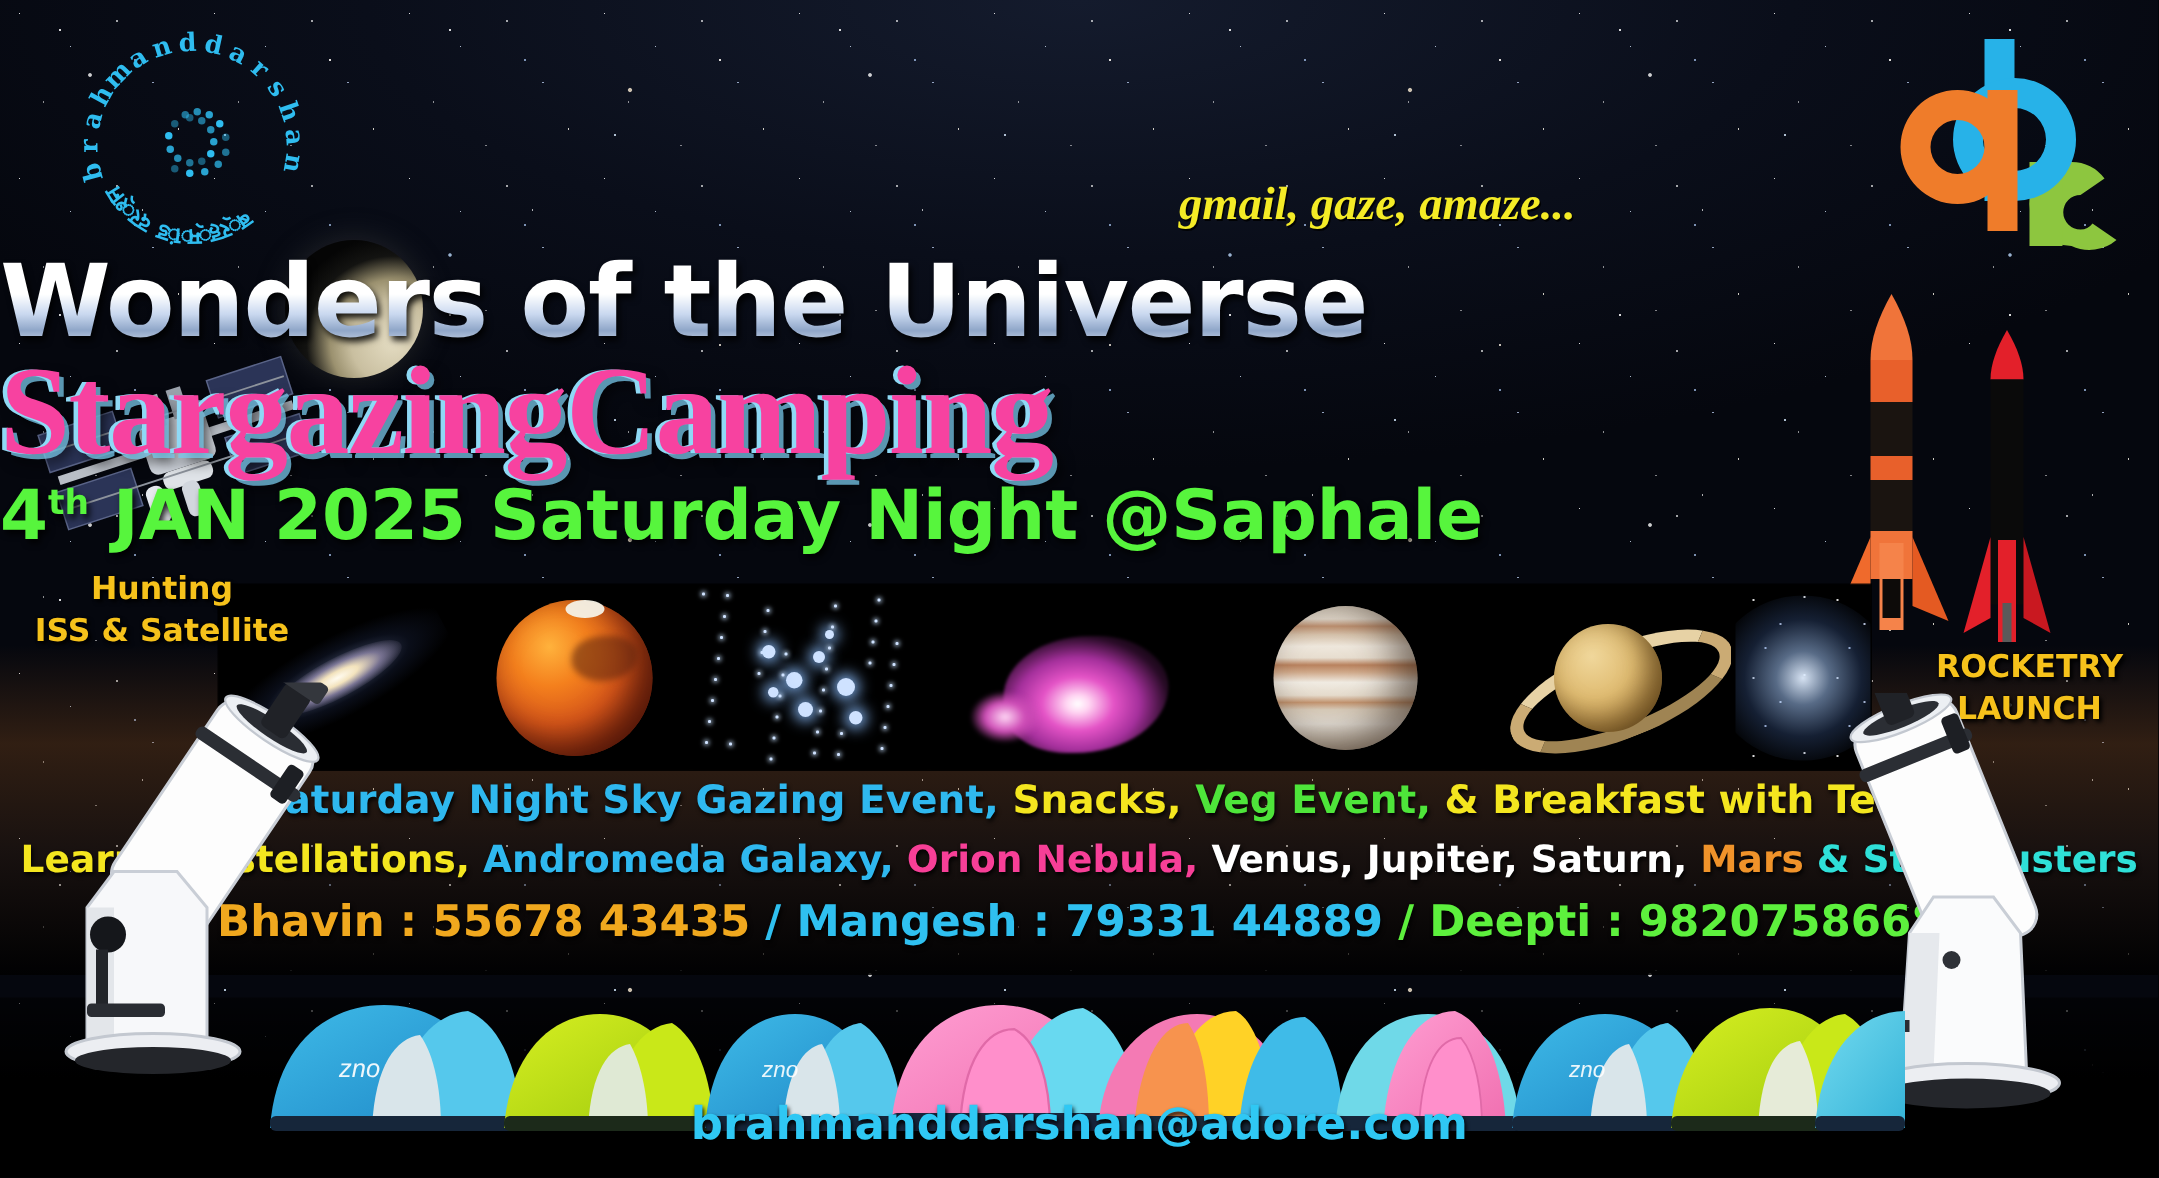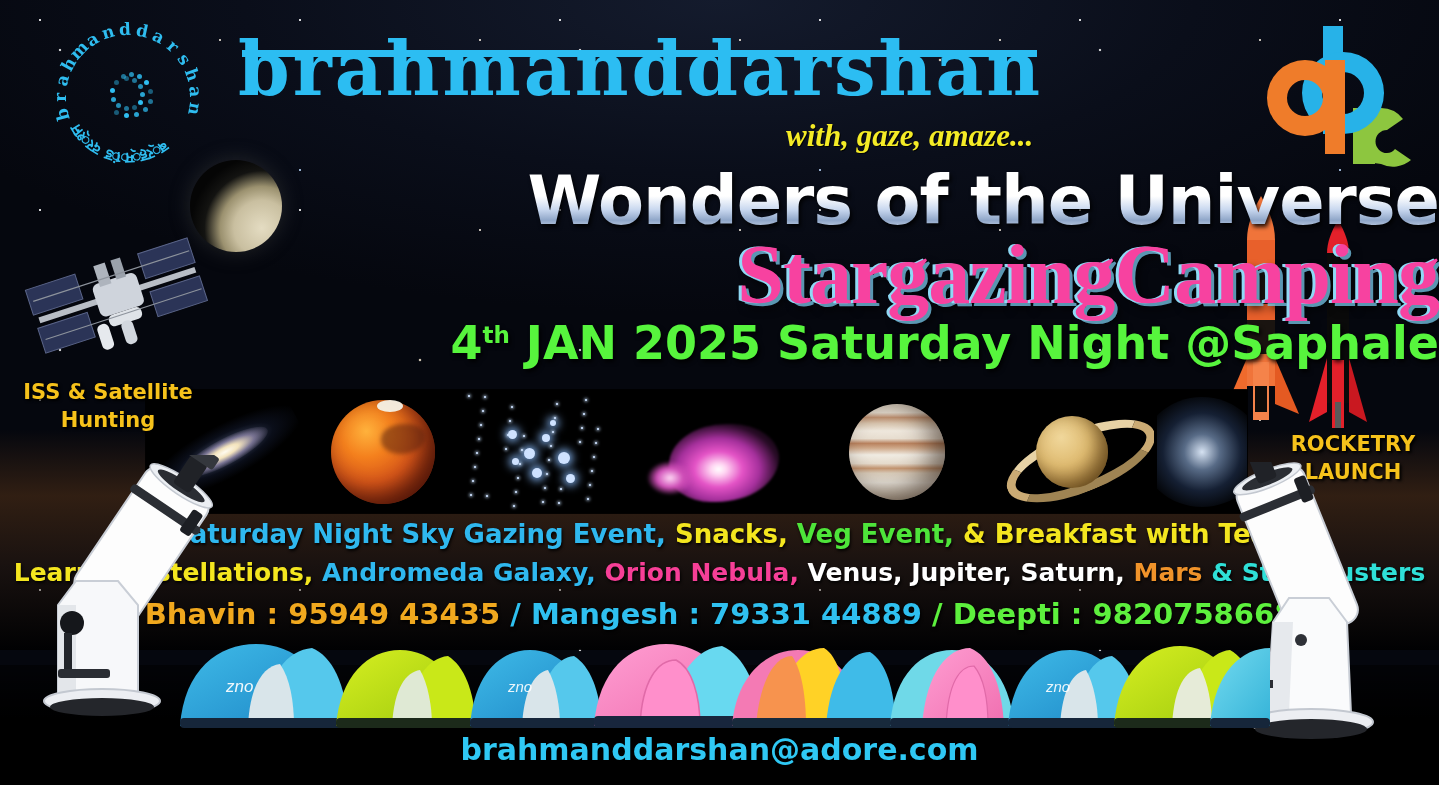--- a/index.html
+++ b/index.html
@@ -117,21 +117,21 @@
   .moon{
     position:absolute;left:190px;top:160px;width:92px;height:92px;border-radius:50%;
     background:
       radial-gradient(circle at 78% 74%, #e4dcc2 0%, #c9bfa0 28%, #9b916f 42%, rgba(20,20,18,.95) 58%, #050505 72%),
       #040404;
     box-shadow:0 0 22px rgba(120,120,110,.25);
   }
 
   
   .headline{
-    position:absolute;left:0;right:0;top:168px;text-align:right;pointer-events:none;
+    position:absolute;left:0;right:0;top:168px;text-align:left;pointer-events:none;
   }
   .h-wonders{
     font-family:"DejaVu Sans", sans-serif;
     font-weight:700;
     font-size:67px;
     letter-spacing:-1px;
     line-height:1.0;
     background:linear-gradient(180deg,#ffffff 0%,#ffffff 42%,#c9d8ef 62%,#8fa6c8 78%,#e9eef7 100%);
     -webkit-background-clip:text;background-clip:text;color:transparent;
     text-shadow:none;
@@ -263,21 +263,21 @@
   
   .rockets{position:absolute;right:50px;top:190px;width:170px;height:250px;}
   .rockets svg{width:100%;height:100%;display:block;}
 
   
   .scope-left{position:absolute;left:6px;top:455px;width:215px;height:265px;}
   .scope-right{position:absolute;right:26px;top:462px;width:200px;height:280px;}
   .scope-left svg,.scope-right svg{width:100%;height:100%;display:block;}
 
   
-  .tents{position:absolute;left:170px;top:622px;width:1100px;height:110px;text-align:right;}
+  .tents{position:absolute;left:170px;top:648px;width:1100px;height:110px;text-align:right;}
   .tents svg{width:100%;height:100%;display:block;}
 
   
   .footer{
     position:absolute;left:0;right:0;bottom:18px;
     display:flex;justify-content:center;gap:52px;
     font-family:"DejaVu Sans", sans-serif;font-weight:700;font-size:30px;
     text-shadow:1px 2px 3px rgba(0,0,0,.95);
   }
   .site{color:#f4e61f;}
@@ -347,25 +347,21 @@
         <i style="left: 116px; top: 66px; opacity: 1;"></i>
         <i style="left: 120px; top: 75px; opacity: 0.45;"></i>
         <i style="left: 120px; top: 85px; opacity: 0.59;"></i>
         <i style="left: 115px; top: 93px; opacity: 0.73;"></i>
         <i style="left: 106px; top: 98px; opacity: 0.86;"></i>
         <i style="left: 96px; top: 99px; opacity: 1;"></i>
         <i style="left: 86px; top: 96px; opacity: 0.45;"></i>
       </div>
   </div>
 
-  <div class="brandmark">
-    <span class="bar"></span>
-    <span>brahmanddarshan</span>
-  </div>
-  <div class="tagline">with, gaze, amaze...</div>
+  <div class="tagline">gmail, gaze, amaze...</div>
 
   <div class="abc-logo">
     <svg viewBox="0 0 160 155" xmlns="http://www.w3.org/2000/svg">
 
       <g>
         <path d="M118 148 a28 28 0 1 1 0-56 a28 28 0 0 1 22 11 l-16 11 a10 10 0 1 0 0 23 a10 10 0 0 0 8-4 l16 11 a28 28 0 0 1 -30 4 z" fill="#8dc63f"></path>
         <rect x="90" y="92" width="22" height="56" fill="#8dc63f"></rect>
       </g>
 
       <g>
@@ -506,32 +502,32 @@
 
   <div class="headline">
     <div class="h-wonders">Wonders of the Universe</div>
     <div class="h-stargazing">StargazingCamping</div>
     <div class="h-date">
       <span>4</span><sup>th</sup><span> JAN 2025 Saturday Night @Saphale</span>
     </div>
   </div>
 
   <div class="cap-left">
+    <div>Hunting</div>
     <div>ISS &amp; Satellite</div>
-    <div>Hunting</div>
   </div>
   <div class="cap-right">
     <div>ROCKETRY</div>
     <div>LAUNCH</div>
   </div>
 
   <div class="info">
     <div class="line line1" id="infoLine1"><span style="color: rgb(47, 184, 239);">Saturday Night Sky Gazing Event,</span><span style="color: rgb(244, 230, 31);"> Snacks,</span><span style="color: rgb(78, 229, 58);"> Veg Event,</span><span style="color: rgb(244, 230, 31);"> &amp; Breakfast with Tea</span></div>
     <div class="line line2" id="infoLine2"><span style="color: rgb(244, 230, 31);">Learn Constellations,</span><span style="color: rgb(47, 184, 239);"> Andromeda Galaxy,</span><span style="color: rgb(247, 63, 151);"> Orion Nebula,</span><span style="color: rgb(255, 255, 255);"> Venus, Jupiter, Saturn,</span><span style="color: rgb(240, 147, 42);"> Mars</span><span style="color: rgb(47, 224, 216);"> &amp; Star Clusters</span></div>
-    <div class="line line3" id="infoLine3"><span style="color: rgb(240, 168, 30);">Bhavin : 95949 43435</span><span style="color: rgb(47, 192, 240);"> / Mangesh : 79331 44889</span><span style="color: rgb(93, 240, 61);"> / Deepti : 9820758668</span></div>
+    <div class="line line3" id="infoLine3"><span style="color: rgb(240, 168, 30);">Bhavin : 55678 43435</span><span style="color: rgb(47, 192, 240);"> / Mangesh : 79331 44889</span><span style="color: rgb(93, 240, 61);"> / Deepti : 9820758668</span></div>
   </div>
 
   <div class="scope-left">
     <svg viewBox="0 0 215 265" xmlns="http://www.w3.org/2000/svg">
       <g transform="rotate(34 107 132)">
         <rect x="70" y="6" width="74" height="150" rx="14" fill="#fdfdfd" stroke="#c9ced6" stroke-width="2"></rect>
         <ellipse cx="107" cy="10" rx="37" ry="9" fill="#eceff3" stroke="#c3c8d0" stroke-width="1.5"></ellipse>
         <ellipse cx="107" cy="10" rx="28" ry="6" fill="#2a2d33"></ellipse>
         <rect x="66" y="34" width="82" height="9" rx="4" fill="#2b2e34"></rect>
         <rect x="98" y="-22" width="20" height="34" rx="4" fill="#202227"></rect>

